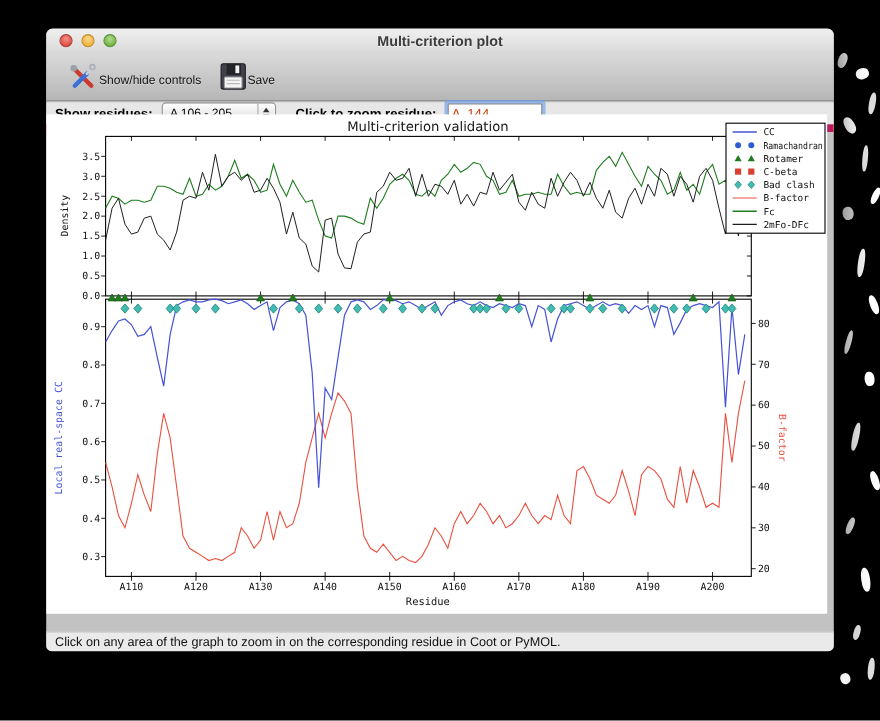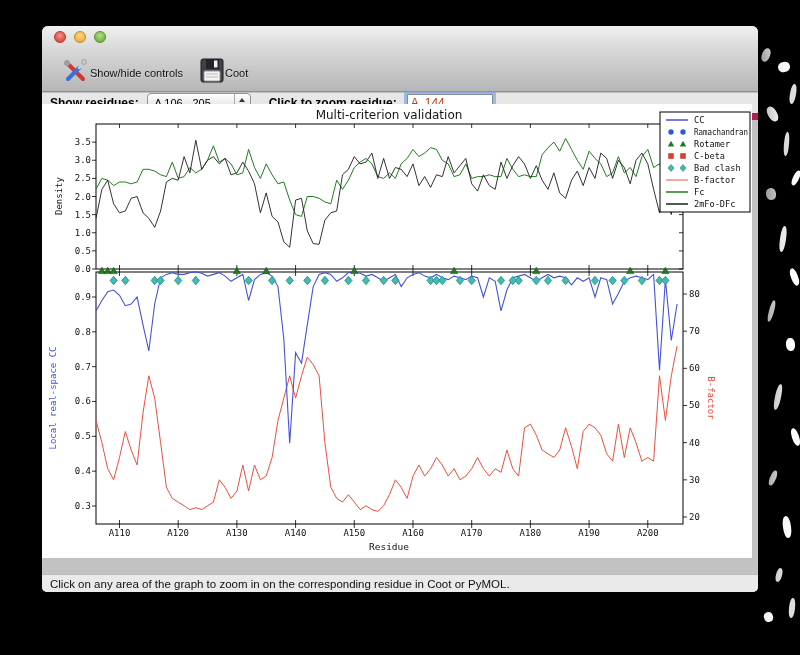--- a/index.html
+++ b/index.html
@@ -68,20 +68,21 @@
 <div class="noise" style="left:783px;top:516px;width:8px;height:22px;background:#fff;transform:rotate(-8deg)"></div>
 <div class="noise" style="left:776px;top:568px;width:6px;height:14px;background:#e4e4e4;transform:rotate(15deg)"></div>
 <div class="noise" style="left:764px;top:612px;width:9px;height:10px;background:#fff;transform:rotate(-22deg)"></div>
 <div class="noise" style="left:789px;top:598px;width:6px;height:20px;background:#ddd;transform:rotate(6deg)"></div>
 
 <div class="window">
   <div class="titlebar">
     <span class="tl tl-red"></span>
     <span class="tl tl-yellow"></span>
     <span class="tl tl-green"></span>
+    <div class="title-text">Multi-criterion plot</div>
   </div>
 
   <div class="toolbar">
     <div class="tb-btn">
       <span>
         <svg width="30" height="27" viewBox="0 0 30 27">
           <line x1="7" y1="6" x2="23" y2="22" stroke="#cc3a2f" stroke-width="4" stroke-linecap="round"></line>
           <circle cx="7" cy="6" r="3" fill="#9aa0a8"></circle>
           <line x1="8" y1="22" x2="19" y2="11" stroke="#3a6fd8" stroke-width="4" stroke-linecap="round"></line>
           <line x1="19" y1="11" x2="24" y2="6" stroke="#c9ced4" stroke-width="2.5" stroke-linecap="round"></line>
@@ -94,21 +95,21 @@
       <span>
         <svg width="26" height="27" viewBox="0 0 26 27">
           <rect x="2" y="2" width="22" height="23" rx="2" fill="#41414b" stroke="#1d1d22"></rect>
           <rect x="7" y="2" width="13" height="10" fill="#23232a"></rect>
           <rect x="15" y="3.5" width="3.5" height="7" fill="#f2f2f2"></rect>
           <rect x="5" y="14" width="16" height="10" rx="1" fill="#f4f4f4" stroke="#9a9a9a"></rect>
           <line x1="7" y1="17" x2="19" y2="17" stroke="#b9b9b9"></line>
           <line x1="7" y1="20" x2="19" y2="20" stroke="#b9b9b9"></line>
         </svg>
       </span>
-      <span class="tb-label">Coot</span>
+      <span class="tb-label">Save</span>
     </div>
   </div>
 
   <div class="controls">
     <span class="ctl-label">Show residues:</span>
     <div class="dropdown">
       <span class="dd-value">A 106 - 205</span>
       <span class="dd-step">
         <span class="arr-up"></span>
           <span class="arr-dn"></span>

